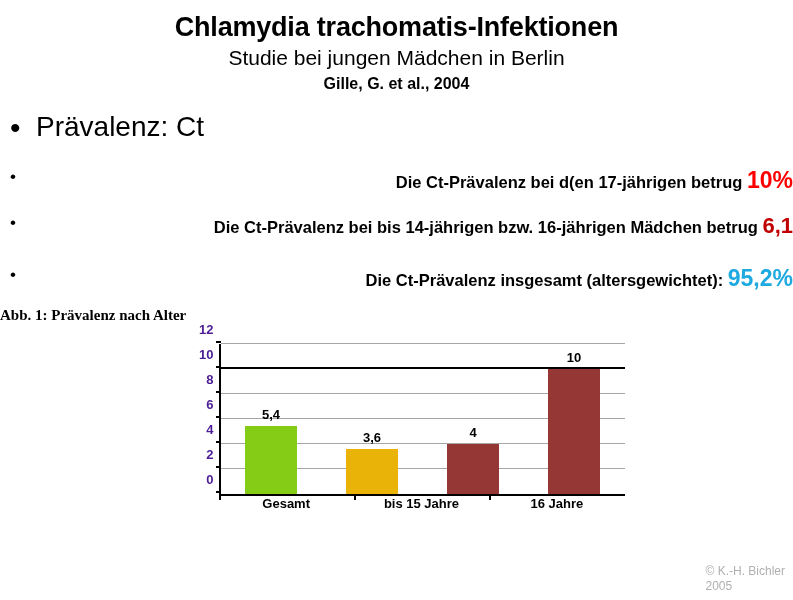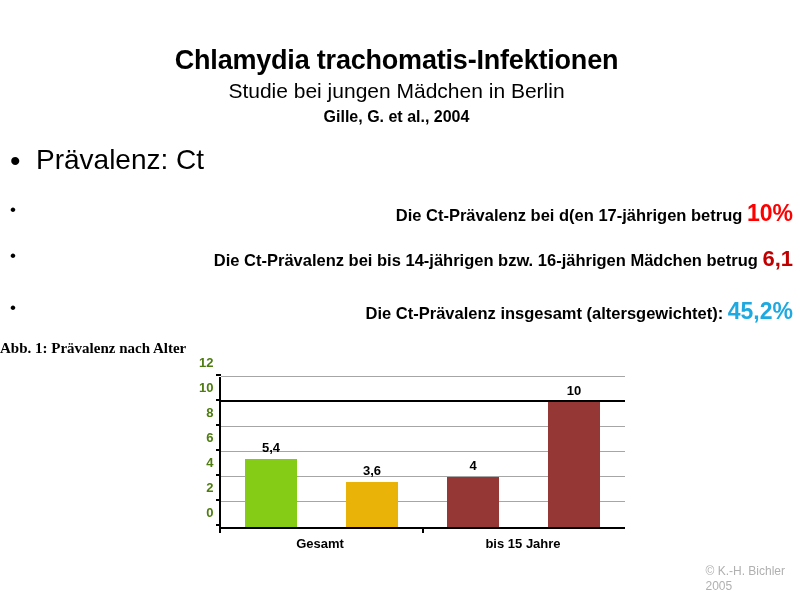--- a/index.html
+++ b/index.html
@@ -13,21 +13,20 @@
     overflow: hidden;
     font-family: "Liberation Sans", sans-serif;
     color: #000000;
     position: relative;
   }
 
   
   .title-block {
     text-align: center;
     padding-top: 12px;
-    margin-top: 33px;
   }
   .title-main {
     font-size: 27px;
     font-weight: bold;
     letter-spacing: -0.2px;
     line-height: 1.12;
   }
   .title-sub {
     font-size: 21px;
     font-weight: normal;
@@ -130,21 +129,21 @@
 
   .ytick {
     position: absolute;
     right: 100%;
     width: 46px;
     text-align: right;
     padding-right: 7px;
     font-size: 13px;
     font-weight: bold;
     transform: translateY(-50%);
-    color: #4d7c0f;
+    color: #4c1d95;
   }
   .ytick-mark {
     position: absolute;
     right: 100%;
     width: 5px;
     height: 0;
     border-top: 2px solid #000;
     transform: translateY(-1px);
   }
 
@@ -198,21 +197,21 @@
     left: 0;
     top: -2px;
     height: 6px;
     width: 0;
     border-left: 2px solid #000;
   }
   .xtick-mark.last {
     left: auto;
     right: -2px;
   }
-  .xlabel { display: block; padding-top: 7px; }
+  .xlabel { display: block; }
 
   
   .copyright {
     position: absolute;
     right: 8px;
     bottom: 6px;
     text-align: left;
     font-size: 12px;
     color: #b0b0b0;
     line-height: 1.25;
@@ -246,21 +245,21 @@
   <div class="bullet-row lvl2">
     <span class="bullet-dot">•</span>
     <span class="bullet-text"><span>Die Ct-Prävalenz bei bis 14-jährigen bzw. 16-jährigen Mädchen betrug </span><span class="hl-darkred">6,1</span></span>
   </div>
 
 
   <div style="height:18px"></div>
 
   <div class="bullet-row lvl2">
     <span class="bullet-dot">•</span>
-    <span class="bullet-text"><span>Die Ct-Prävalenz insgesamt (altersgewichtet): </span><span class="hl-blue">45,2%</span></span>
+    <span class="bullet-text"><span>Die Ct-Prävalenz insgesamt (altersgewichtet): </span><span class="hl-blue">95,2%</span></span>
   </div>
 
 </div>
 
 <div class="chart-caption">Abb. 1: Prävalenz nach Alter</div>
 
 <div class="chart-wrap">
   <div class="plot">
     <div id="gridlines">
         <div class="gridline" style="bottom: 16.6667%;"></div>
@@ -311,19 +310,23 @@
   </div>
   <div class="xaxis" id="xaxis">
       <div class="xcell">
         <div class="xtick-mark"></div>
         <span class="xlabel">Gesamt</span>
       </div>
       <div class="xcell">
         <div class="xtick-mark"></div>
         <span class="xlabel">bis 15 Jahre</span>
       </div>
+      <div class="xcell">
+        <div class="xtick-mark"></div>
+        <span class="xlabel">16 Jahre</span>
+      </div>
     </div>
 </div>
 
 <div class="copyright">
   <div>© K.-H. Bichler</div>
   <div>2005</div>
 </div>
 
 </body></html>

